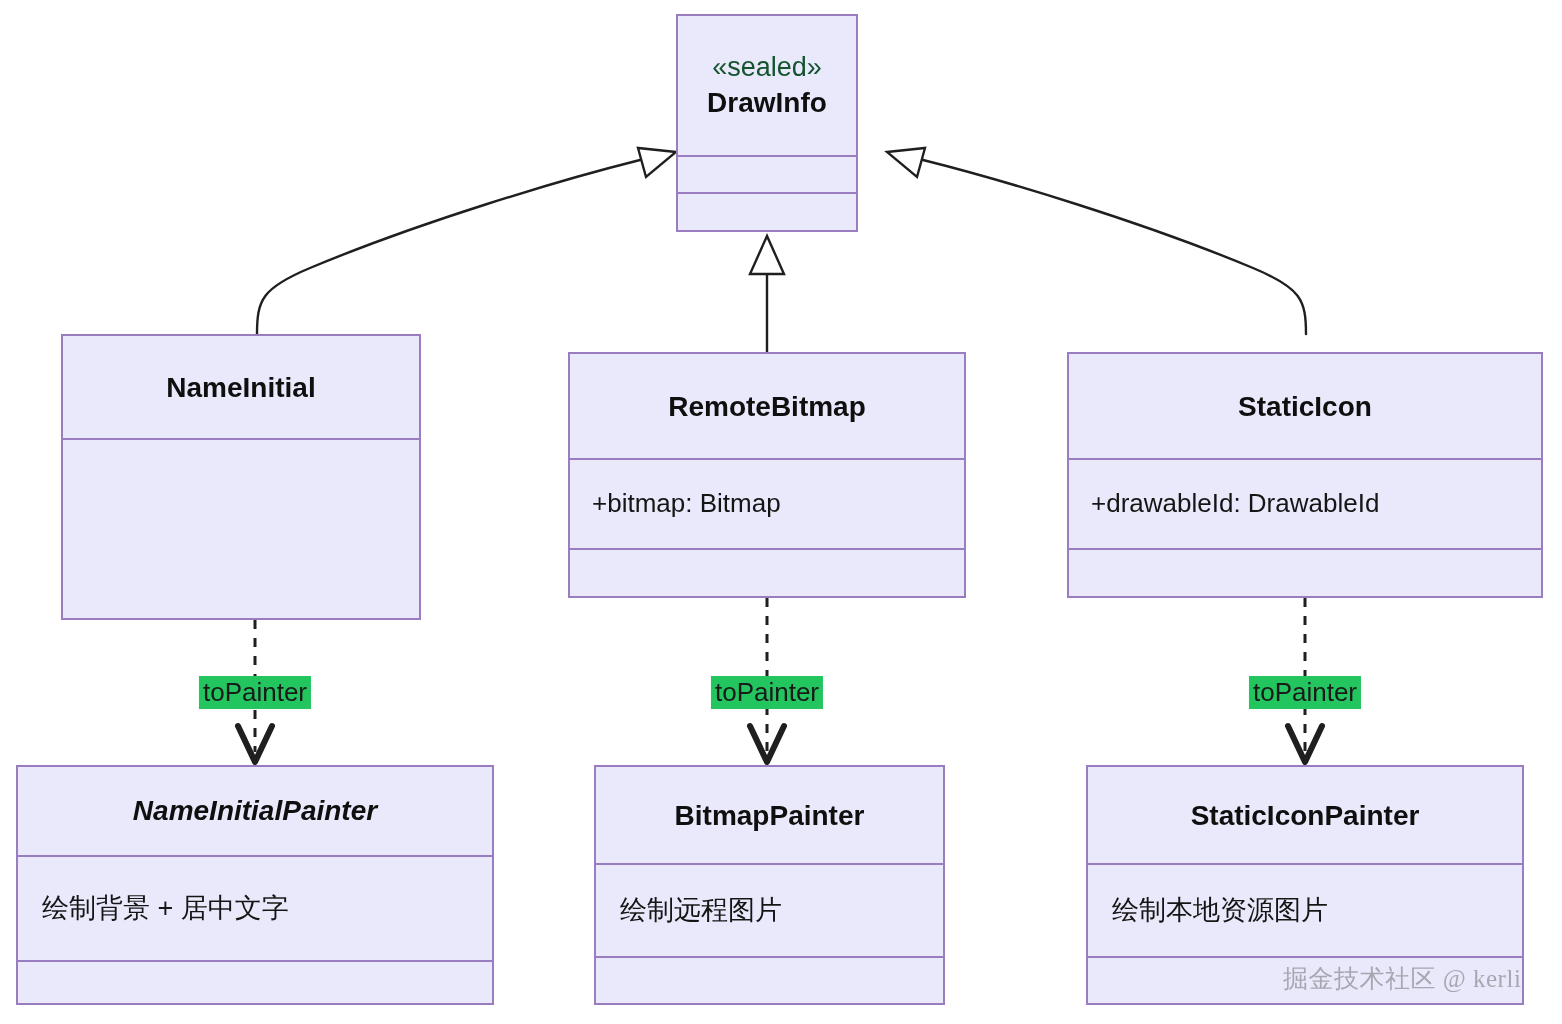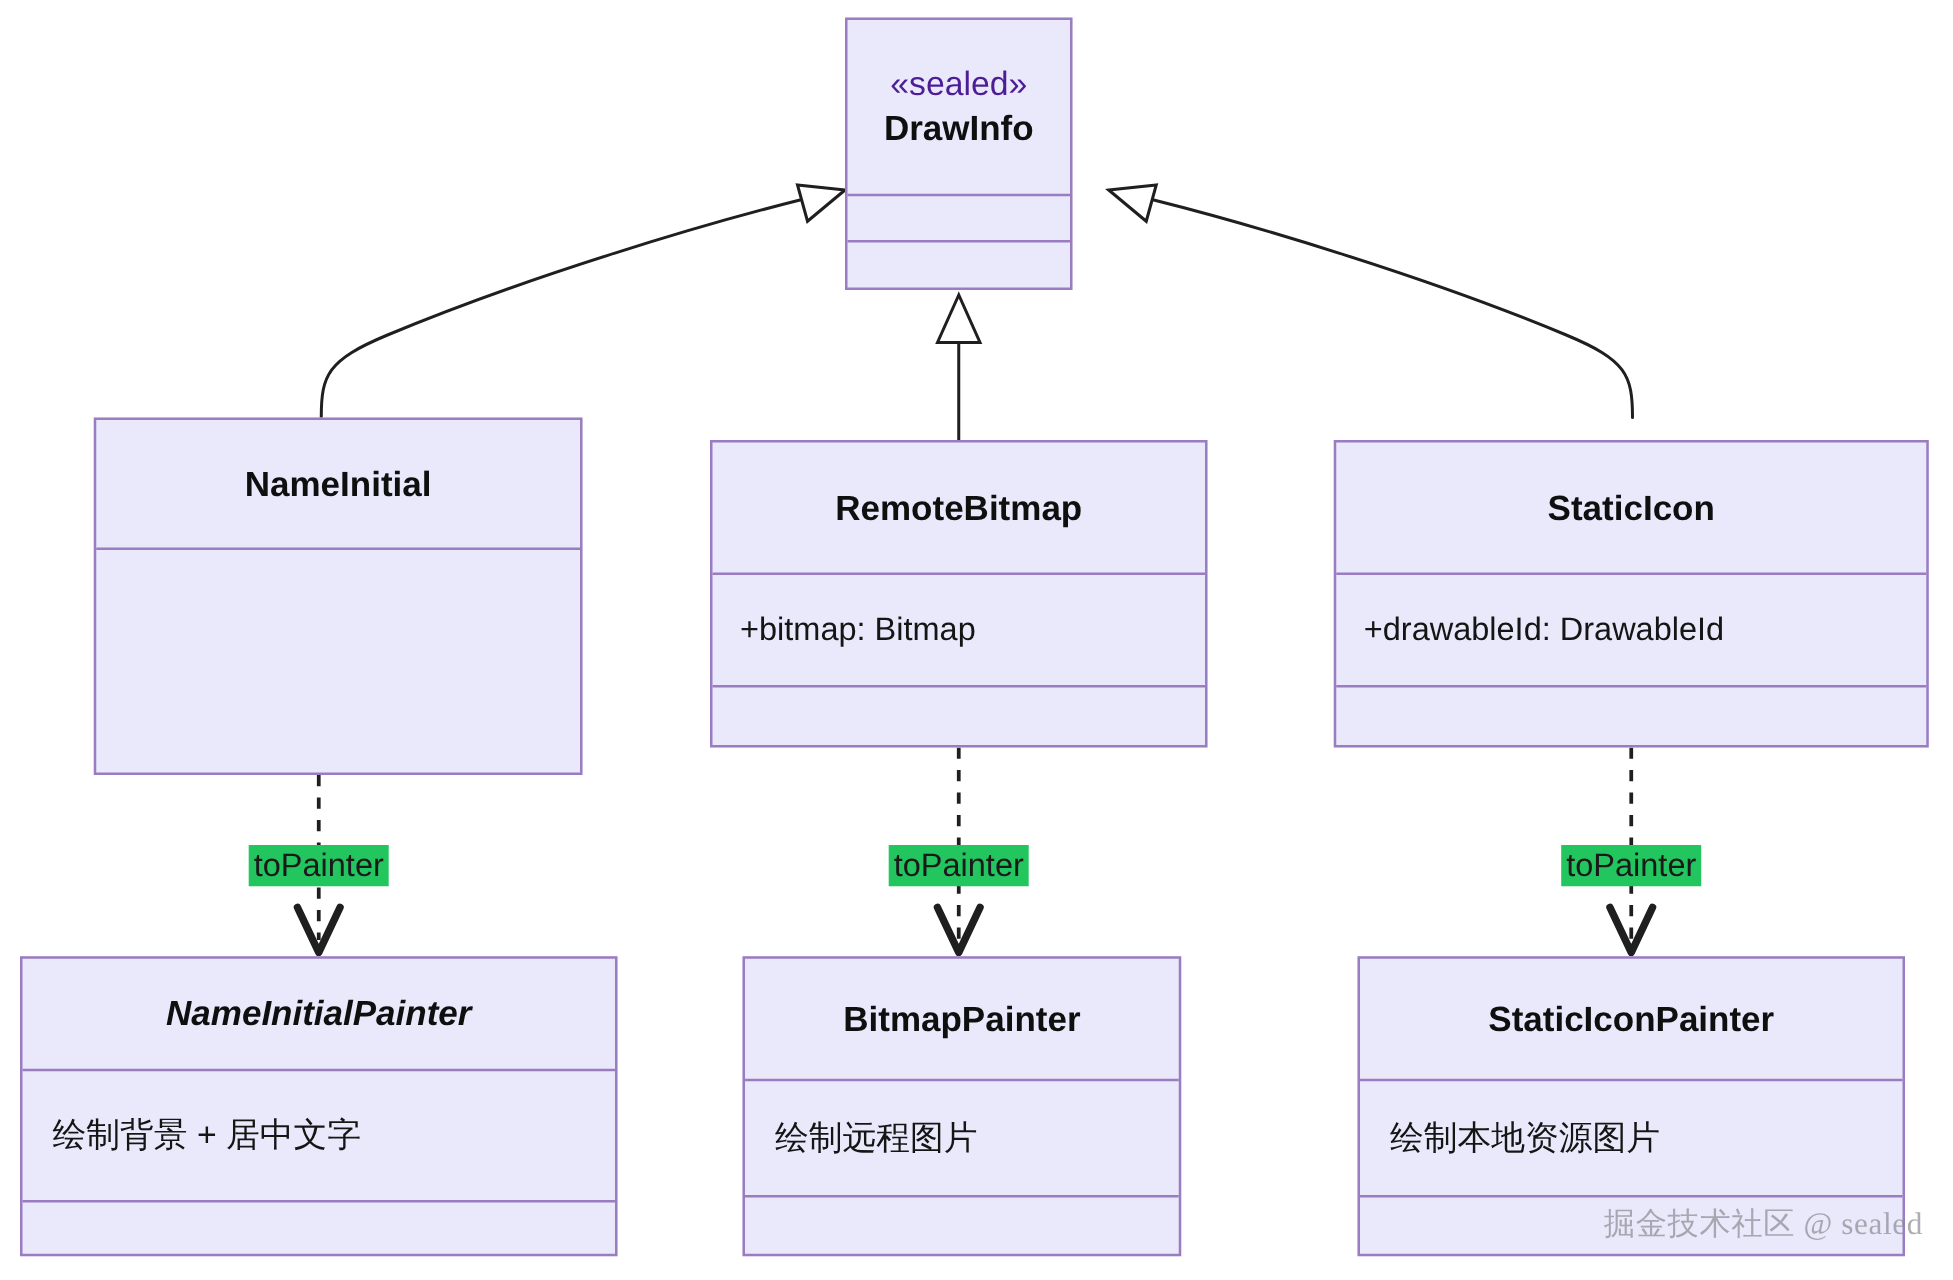--- a/index.html
+++ b/index.html
@@ -52,21 +52,21 @@
     text-align: center;
   }
   .cmp-body {
     align-items: flex-start;
     text-align: left;
   }
   .stereotype {
     font-size: 27px;
     font-weight: 400;
     line-height: 1.25;
-    color: #4c1d95;
+    color: #14532d;
   }
   .class-name {
     font-size: 28px;
     font-weight: bold;
     line-height: 1.25;
     color: #0f0f0f;
   }
   .attr-line {
     font-size: 26px;
     font-weight: 400;
@@ -133,21 +133,21 @@
 
   <div class="uml-class" style="left:676px; top:14px; width:182px; height:218px;">
     <div class="compartment cmp-title" style="height:140px;">
       <div class="stereotype">«sealed»</div>
       <div class="class-name">DrawInfo</div>
     </div>
     <div class="compartment cmp-body" style="height:38px;"></div>
     <div class="compartment cmp-body" style="height:38px;"></div>
   </div>
 
-  <div class="uml-class" style="left:75px; top:334px; width:391px; height:286px;">
+  <div class="uml-class" style="left:61px; top:334px; width:360px; height:286px;">
     <div class="compartment cmp-title" style="height:102px;">
       <div class="class-name">NameInitial</div>
     </div>
     <div class="compartment cmp-body" style="height:55px;"></div>
   </div>
 
   <div class="uml-class" style="left:568px; top:352px; width:398px; height:246px;">
     <div class="compartment cmp-title" style="height:104px;">
       <div class="class-name">RemoteBitmap</div>
     </div>
@@ -194,15 +194,15 @@
     <div class="compartment cmp-body" style="height:93px;">
       <div class="cjk-line">绘制本地资源图片</div>
     </div>
     <div class="compartment cmp-body" style="height:47px;"></div>
   </div>
 
   <div class="edge-label" style="left:255px; top:676px;">toPainter</div>
   <div class="edge-label" style="left:767px; top:676px;">toPainter</div>
   <div class="edge-label" style="left:1305px; top:676px;">toPainter</div>
 
-  <div class="watermark" style="left:1283px; top:962px;">掘金技术社区 @ sealed</div>
+  <div class="watermark" style="left:1283px; top:962px;">掘金技术社区 @ kerli</div>
 
 </div>
 
 </body></html>

